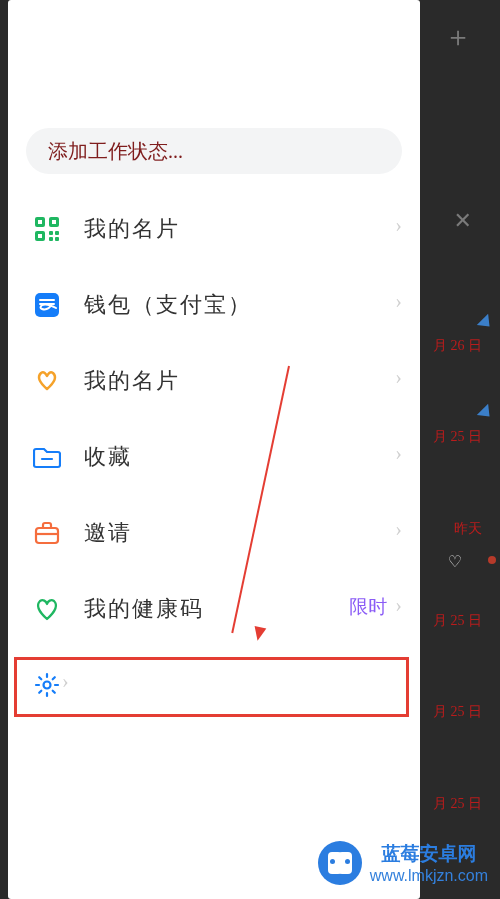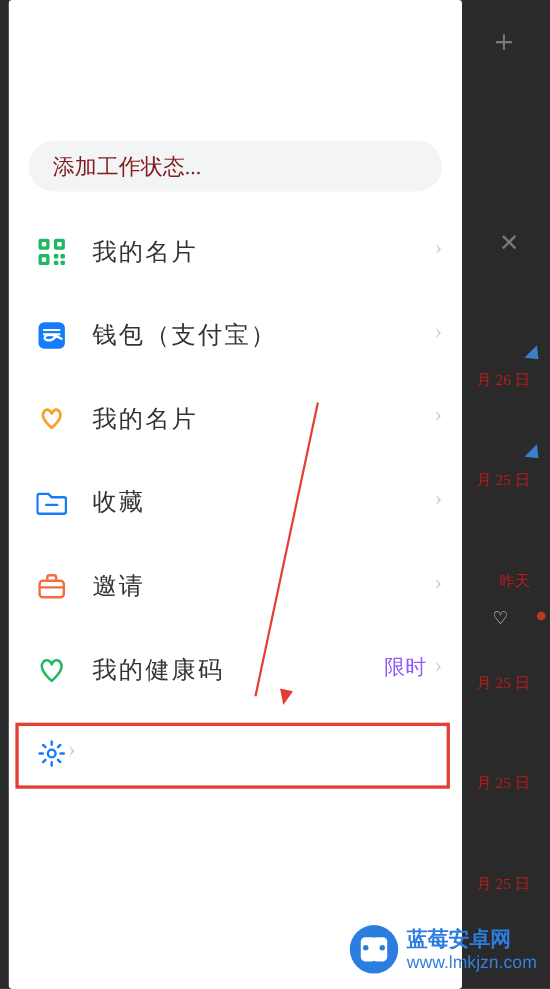--- a/index.html
+++ b/index.html
@@ -220,20 +220,21 @@
       position: absolute;
       width: 5px; height: 5px;
       background: #2b7de0;
       border-radius: 50%;
       top: 18px;
       z-index: 2;
     }
     .watermark-text {
       display: flex;
       flex-direction: column;
+      align-items: center;
     }
     .watermark-title {
       color: #2b7de0;
       font-size: 19px;
       font-weight: 700;
     }
     .watermark-url {
       color: #3481dc;
       font-size: 16px;
     }

